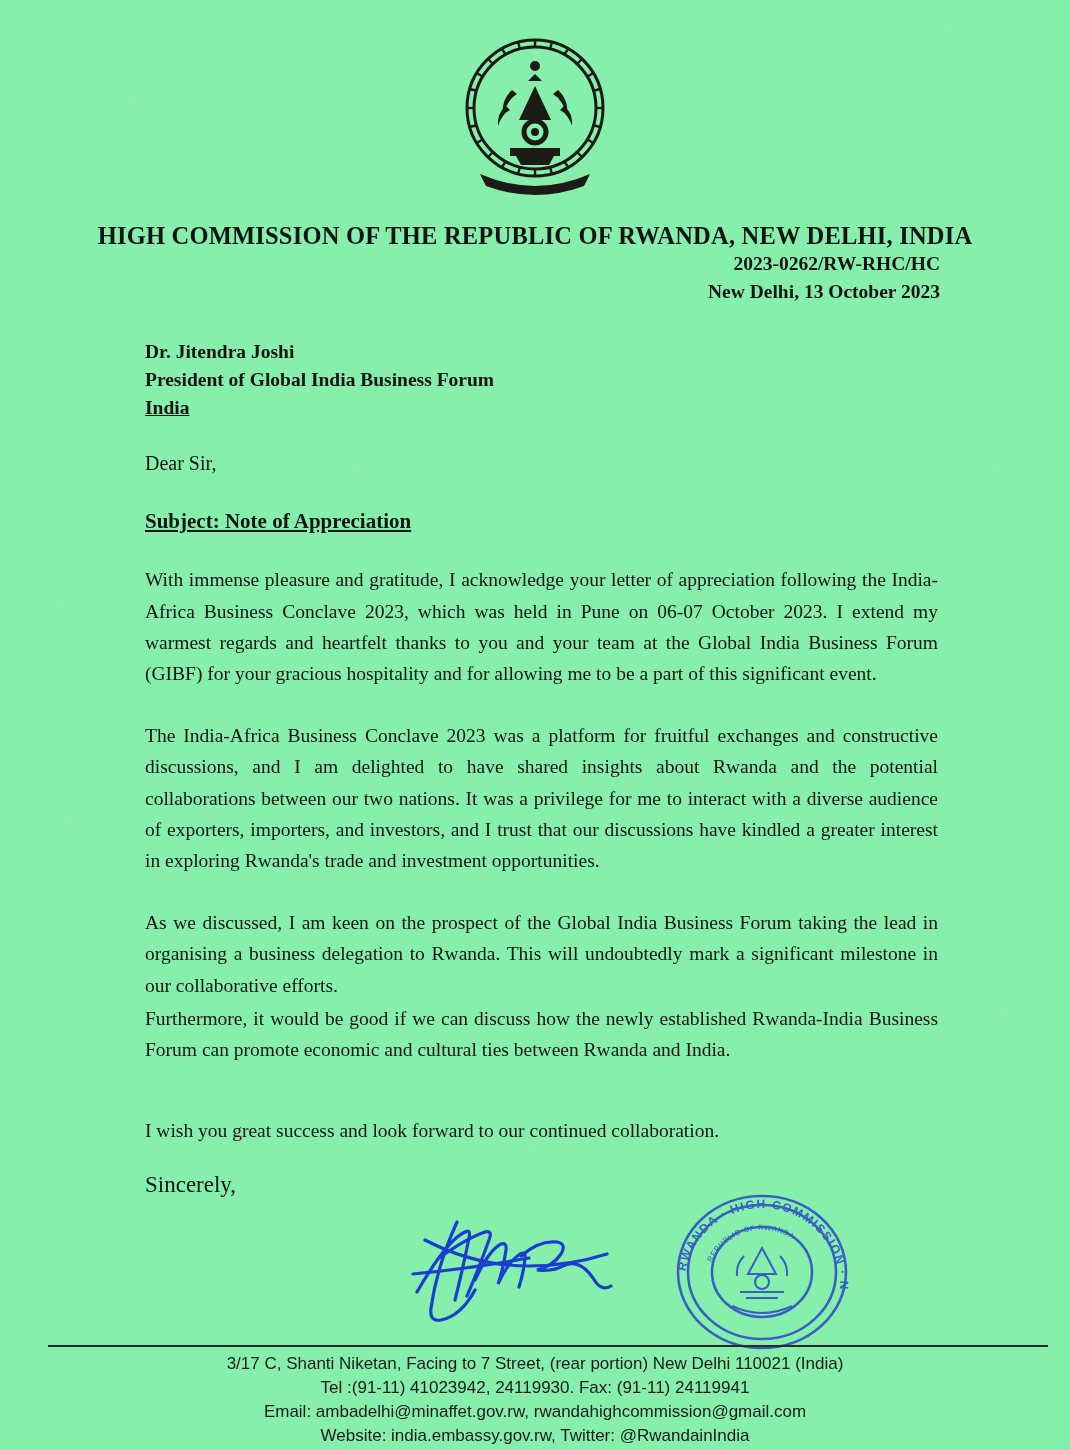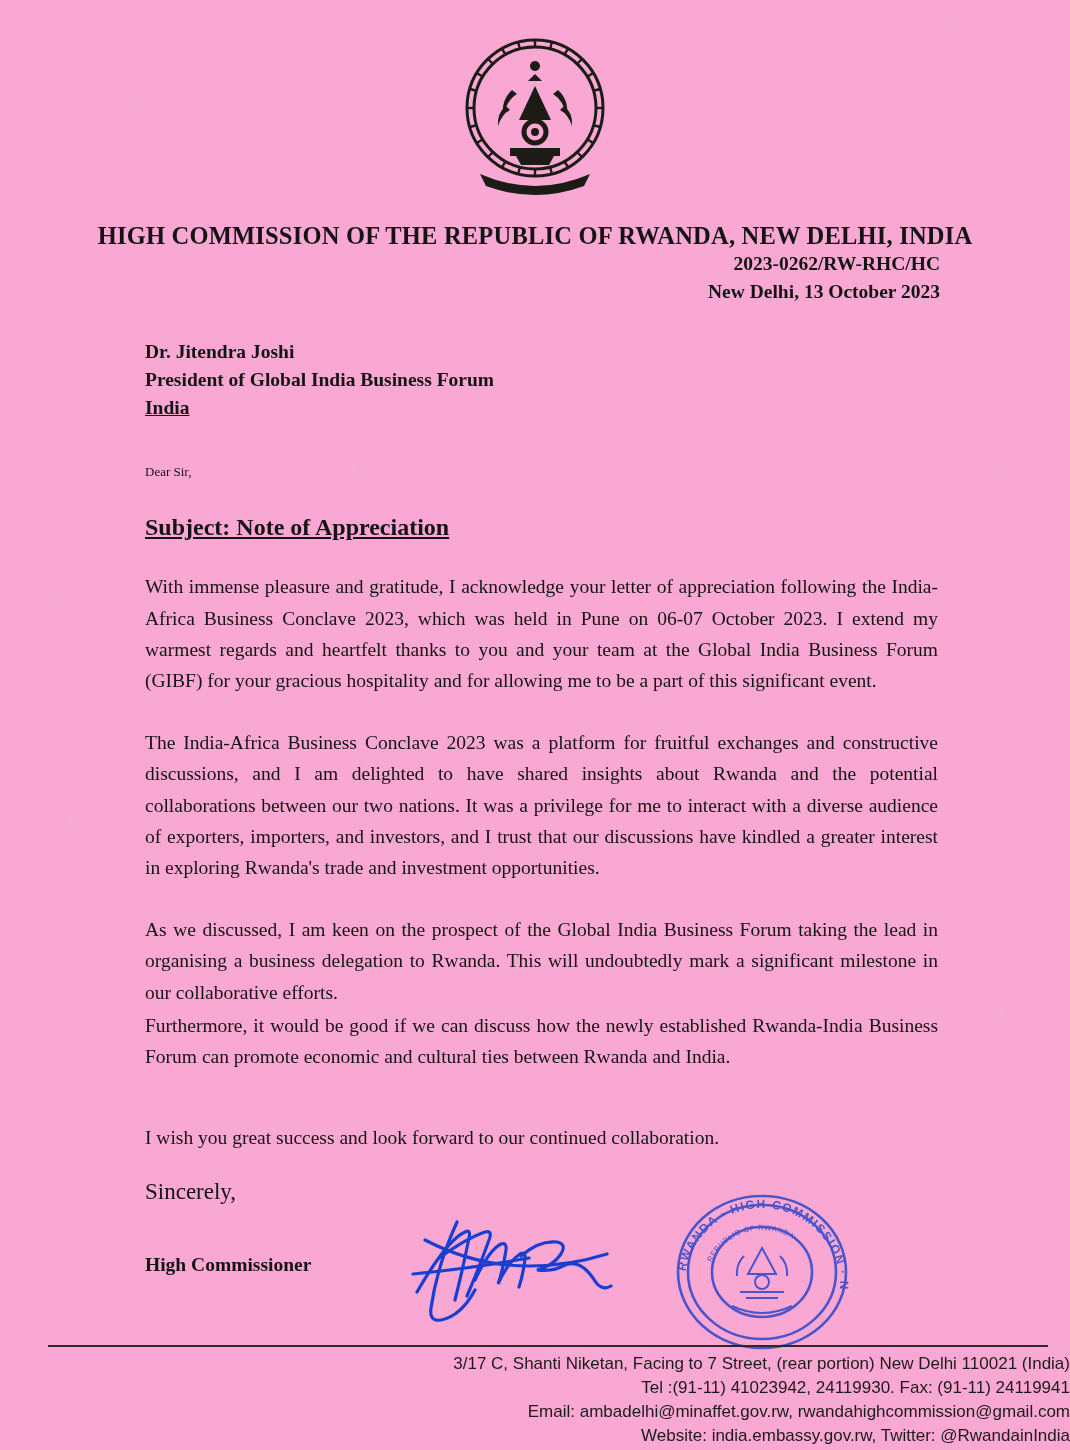--- a/index.html
+++ b/index.html
@@ -4,21 +4,21 @@
 <style>
   html, body {
     margin: 0;
     padding: 0;
     background: #ffffff;
   }
   .page {
     position: relative;
     width: 1070px;
     height: 1450px;
-    background: #f9a8d4;
+    background: #86efac;
     overflow: hidden;
     font-family: "Liberation Serif", serif;
     color: #141414;
   }
   
   .speckle {
     position: absolute;
     background: #cfcfc8;
     border-radius: 50%;
     opacity: .55;
@@ -69,28 +69,28 @@
     width: 793px;
   }
   .addr {
     font-weight: bold;
     font-size: 19.5px;
     line-height: 1.44;
   }
   .addr .u { text-decoration: underline; }
 
   .salutation {
-    margin-top: 42px;
-    font-size: 13px;
+    margin-top: 30px;
+    font-size: 20px;
   }
 
   .subject {
     margin-top: 34px;
     font-weight: bold;
-    font-size: 24px;
+    font-size: 21px;
     text-decoration: underline;
   }
 
   .para {
     margin-top: 30px;
     font-size: 19.5px;
     line-height: 1.61;
     text-align: justify;
     text-justify: inter-word;
   }
@@ -144,21 +144,21 @@
   .footer {
     position: absolute;
     left: 0; right: 0;
     top: 1352px;
     text-align: center;
     font-family: "Liberation Sans", sans-serif;
     font-size: 17px;
     line-height: 1.42;
     color: #1b1b1b;
   }
-  .footer div { white-space: nowrap; text-align: right; }
+  .footer div { white-space: nowrap; }
 </style>
 </head>
 <body>
 
 <div class="page">
 
   <div class="speckle" style="left:128px;top:97px;width:3px;height:3px;"></div>
   <div class="speckle" style="left:946px;top:26px;width:3px;height:3px;"></div>
   <div class="speckle" style="left:352px;top:466px;width:3px;height:3px;"></div>
   <div class="speckle" style="left:58px;top:600px;width:3px;height:3px;"></div>
@@ -247,21 +247,20 @@
     <div class="para">With immense pleasure and gratitude, I acknowledge your letter of appreciation following the India-Africa Business Conclave 2023, which was held in Pune on 06-07 October 2023. I extend my warmest regards and heartfelt thanks to you and your team at the Global India Business Forum (GIBF) for your gracious hospitality and for allowing me to be a part of this significant event.</div>
     <div class="para">The India-Africa Business Conclave 2023 was a platform for fruitful exchanges and constructive discussions, and I am delighted to have shared insights about Rwanda and the potential collaborations between our two nations. It was a privilege for me  to interact with a diverse audience of exporters, importers, and investors, and I trust that our discussions have kindled a greater interest in exploring Rwanda's trade and investment opportunities.</div>
     <div class="para">As we discussed, I am keen on the prospect of the Global India Business Forum taking the lead in organising a business delegation to Rwanda. This will undoubtedly mark a significant milestone in our collaborative efforts.</div>
     <div class="para tight">Furthermore, it would be good if we can discuss how the newly established Rwanda-India Business Forum can promote economic and cultural ties between Rwanda and India.</div>
 
     <div class="closing">I wish you great success and look forward to our continued collaboration.</div>
 
     <div class="signoff">Sincerely,</div>
 
     <div class="signer">
-      <div>High Commissioner</div>
     </div>
   </div>
 
   <div class="signature">
     <svg width="300" height="135" viewBox="0 0 300 135" aria-hidden="true">
       <g fill="none" stroke="#1a3fd0" stroke-width="3.2" stroke-linecap="round">
         <path d="M12 92 q30 -52 48 -60 q6 -3 4 6 q-6 30 -14 62"></path>
         <path d="M34 58 q28 -20 46 -26 q8 -2 4 8 q-10 28 -22 56"></path>
         <path d="M8 74 q60 -6 116 -16"></path>
         <path d="M70 80 q14 -30 26 -36 q6 -2 5 6 q-3 20 -8 34 q10 -22 22 -30 q6 -3 5 5 q-2 16 -6 28"></path>

